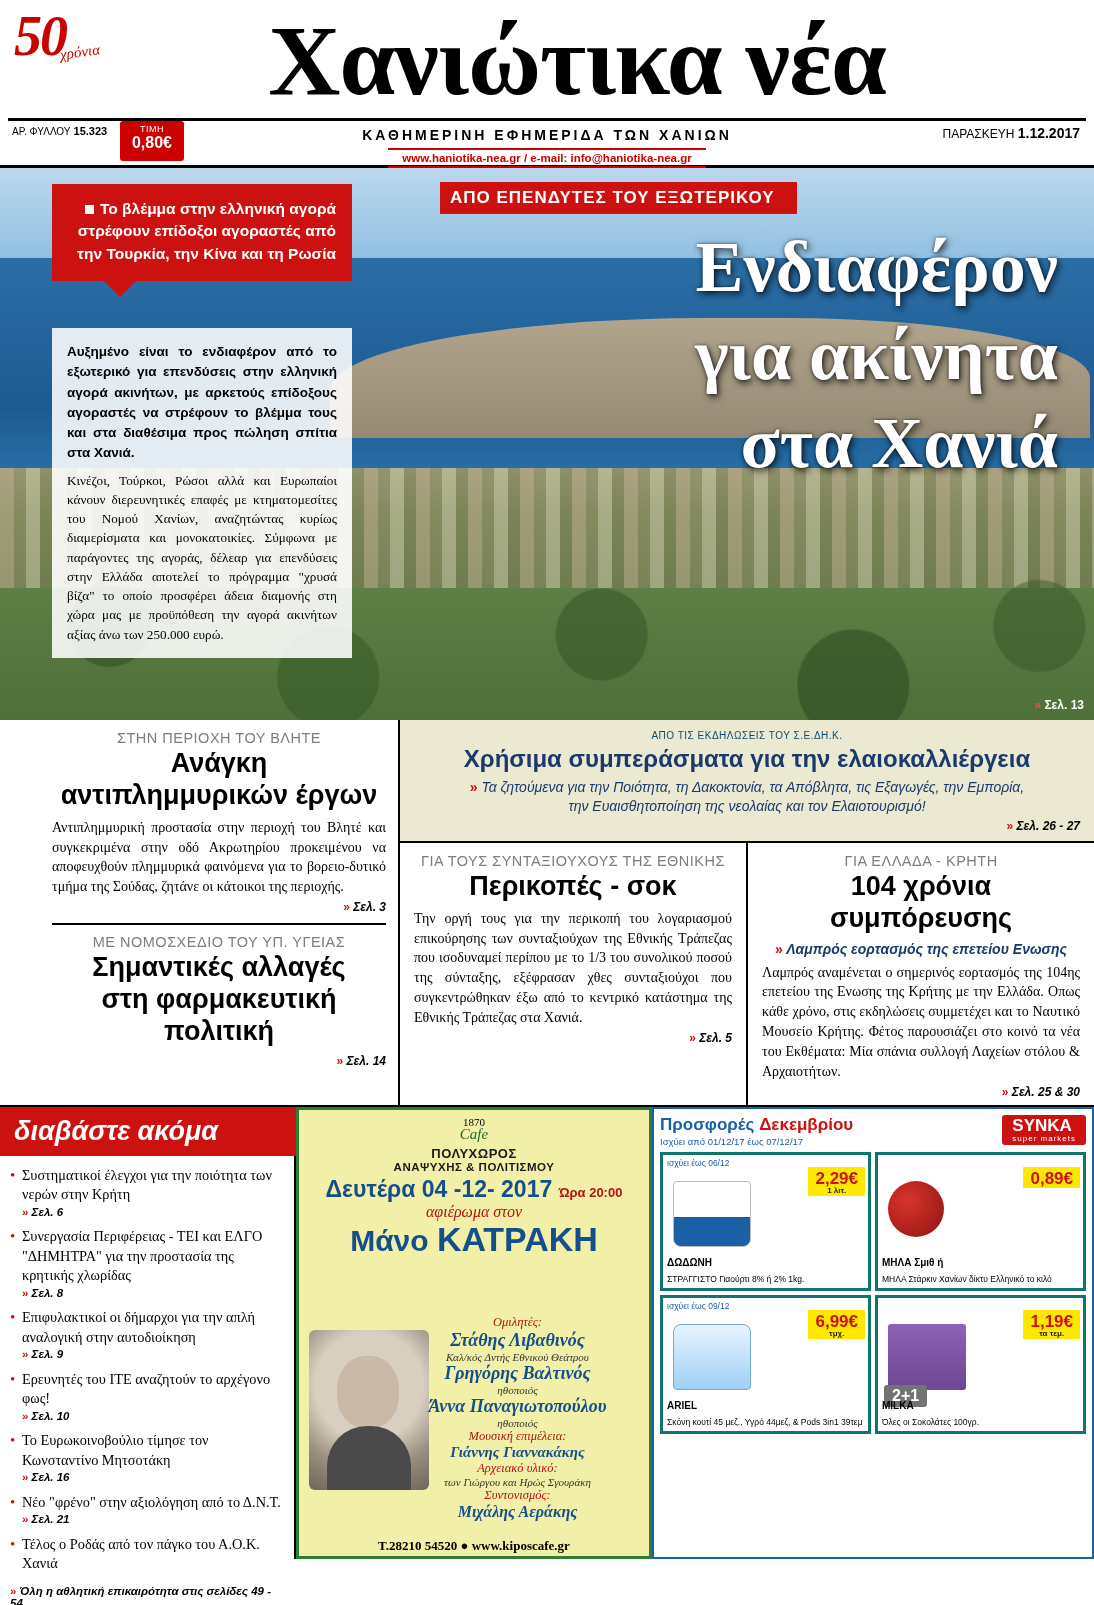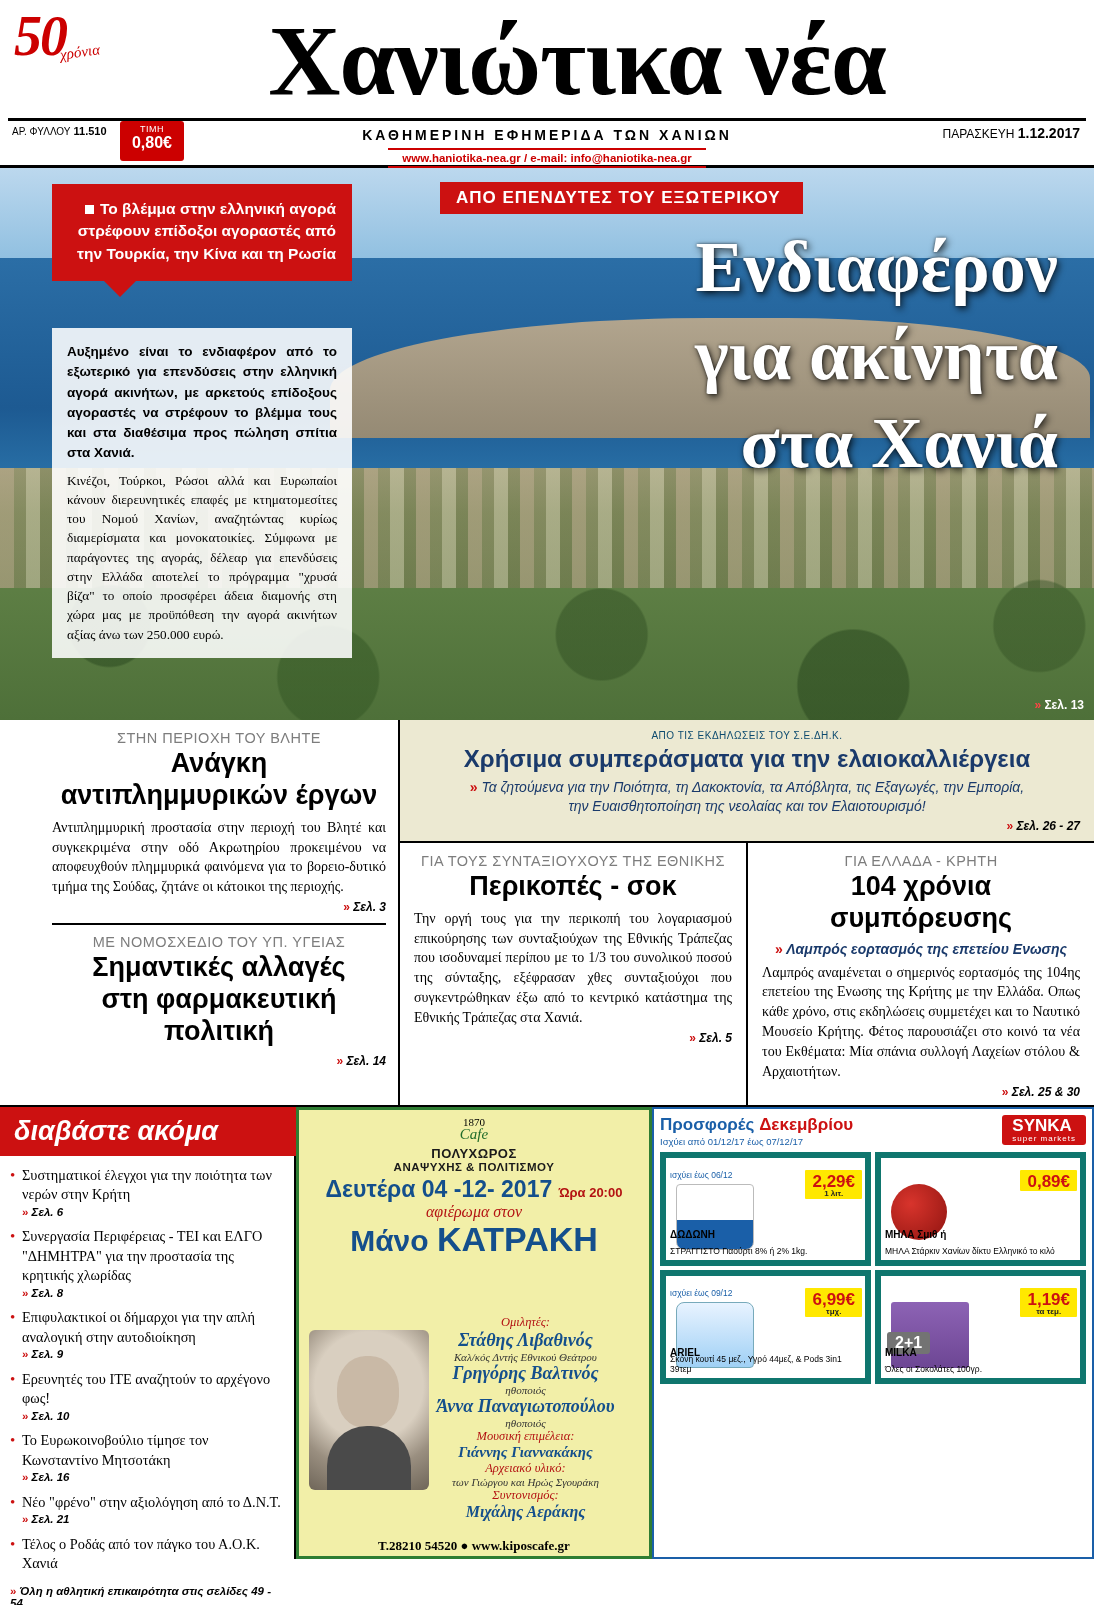--- a/index.html
+++ b/index.html
@@ -164,21 +164,21 @@
   }
 
   .hero-kicker {
     position: absolute;
     left: 440px; top: 14px;
     background: #cc1111;
     color: #fff;
     font-size: 17px;
     font-weight: bold;
     letter-spacing: 1px;
-    padding: 6px 22px 6px 16px;
+    padding: 6px 22px 6px 10px;
     z-index: 5;
   }
   .hero-title {
     position: absolute;
     right: 36px;
     top: 56px;
     text-align: right;
     z-index: 5;
     color: #fff;
     font-family: "Liberation Sans", sans-serif;
@@ -417,21 +417,21 @@
   }
   .kipos-hour { font-size: 13px; color: #b31212; font-weight: bold; }
   .kipos-afier { font-family:"Liberation Serif",serif; font-style: italic; font-size: 16px; color:#b31212; }
   .kipos-name {
     font-size: 30px; font-weight: bold; color: #144f8c; margin-top: 1px;
     line-height: 1;
   }
   .kipos-name .big { font-size: 34px; }
   .kipos-right {
     position: absolute;
-    right: 16px; top: 205px;
+    right: 24px; top: 205px;
     width: 215px;
     text-align: center;
     font-family: "Liberation Serif", serif;
   }
   .kipos-right .lab { font-size: 12.5px; color:#b31212; font-style: italic; }
   .kipos-right .nm { font-size: 18px; font-weight: bold; color: #144f8c; font-style: italic; }
   .kipos-right .rl { font-size: 11px; color: #333; font-style: italic; }
   .kipos-portrait {
     position: absolute;
     left: 10px; top: 220px;
@@ -475,24 +475,24 @@
   }
   .synka-logo small { display:block; font-size: 8px; font-weight: normal; letter-spacing:1px;}
   .synka-valid { font-size: 9.5px; color: #1a5fa8; margin-top: 1px; }
   .synka-grid {
     display: grid;
     grid-template-columns: 1fr 1fr;
     gap: 4px;
     margin-top: 5px;
   }
   .sk-cell {
-    border: 6px solid #0f766e;
-    position: relative;
-    height: 114px;
-    padding: 12px 4px;
+    border: 3px solid #0f766e;
+    position: relative;
+    height: 139px;
+    padding: 3px 4px;
     overflow: hidden;
   }
   .sk-valid { font-size: 8.5px; color: #1a5fa8; }
   .sk-price {
     position: absolute;
     right: 3px; top: 12px;
     background: #ffe800;
     color: #cc1111;
     font-weight: bold;
     font-size: 17px;
@@ -524,21 +524,21 @@
 <div class="masthead">
   <div class="anniv-logo">
     <div class="anniv-50">50</div>
     <div class="anniv-word">χρόνια</div>
   </div>
   <div class="masthead-title">Χανιώτικα νέα</div>
   <div class="masthead-rule"></div>
   <div class="masthead-bottom">
     <div class="issue-no">
       <span class="lbl">ΑΡ. ΦΥΛΛΟΥ</span>
-      <span>11.510</span>
+      <span>15.323</span>
     </div>
     <div class="price-badge">
       <div class="t1">ΤΙΜΗ</div>
       <div class="t2">0,80€</div>
     </div>
     <div class="center-sub">
       <div class="subtitle-line">ΚΑΘΗΜΕΡΙΝΗ ΕΦΗΜΕΡΙΔΑ ΤΩΝ ΧΑΝΙΩΝ</div>
       <div class="weburl-bar">www.haniotika-nea.gr / e-mail: info@haniotika-nea.gr</div>
     </div>
     <div class="date-line">

